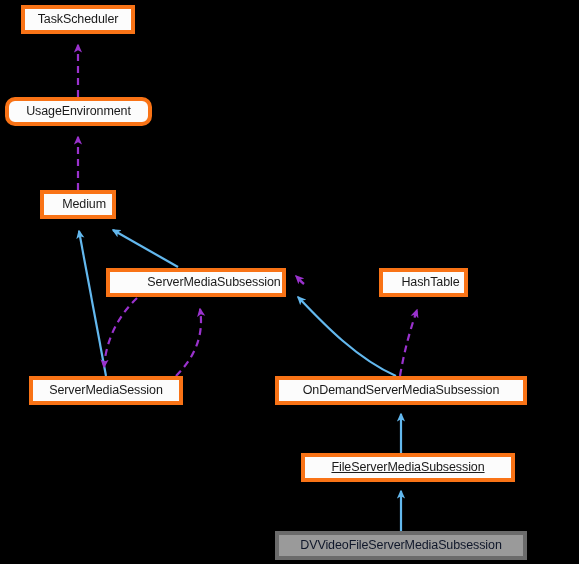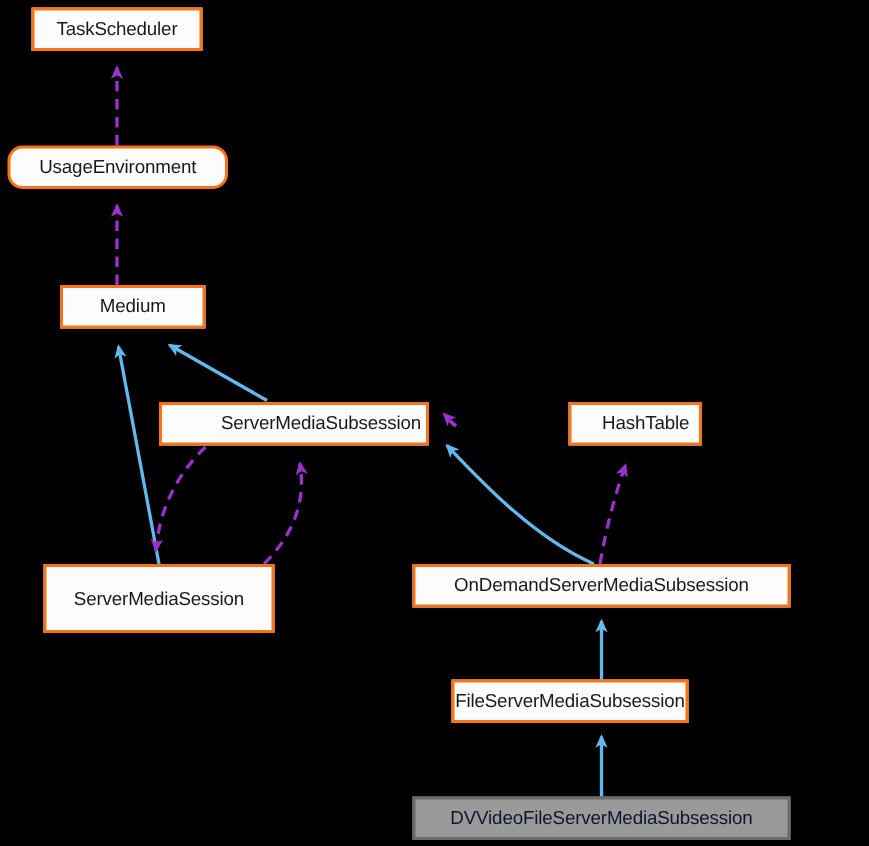--- a/index.html
+++ b/index.html
@@ -19,21 +19,21 @@
     position: absolute;
     left: 0;
     top: 0;
     width: 579px;
     height: 564px;
     pointer-events: none;
   }
   .node {
     position: absolute;
     box-sizing: border-box;
-    border: 2px solid #f97316;
+    border: 4px solid #f97316;
     background: #fcfcfc;
     color: #1a1a1a;
     font-size: 12.5px;
     line-height: 1;
     display: flex;
     align-items: center;
     justify-content: center;
     white-space: nowrap;
     letter-spacing: -0.1px;
   }
@@ -86,41 +86,41 @@
   </svg>
 
   <div class="node" style="left:21px;  top:5px;   width:114px; height:29px;">
     <span class="node-label">TaskScheduler</span>
   </div>
 
   <div class="node" style="left:5px;   top:97px;  width:147px; height:29px;border-radius:10px;">
     <span class="node-label">UsageEnvironment</span>
   </div>
 
-  <div class="node" style="left:40px;  top:190px; width:97px;  height:29px;">
+  <div class="node" style="left:40px;  top:190px; width:76px;  height:29px;justify-content:flex-end;">
     <span class="node-label">Medium</span>
   </div>
 
   <div class="node" style="left:106px; top:268px; width:180px; height:29px;padding-left:36px;">
     <span class="node-label">ServerMediaSubsession</span>
   </div>
 
   <div class="node" style="left:379px; top:268px; width:89px;  height:29px;padding-left:14px;">
     <span class="node-label">HashTable</span>
   </div>
 
-  <div class="node" style="left:29px;  top:376px; width:154px; height:46px;">
+  <div class="node" style="left:29px;  top:376px; width:154px; height:29px;">
     <span class="node-label">ServerMediaSession</span>
   </div>
 
   <div class="node" style="left:275px; top:376px; width:252px; height:29px;">
     <span class="node-label">OnDemandServerMediaSubsession</span>
   </div>
 
-  <div class="node" style="left:301px; top:453px; width:158px; height:29px;">
+  <div class="node" style="left:301px; top:453px; width:214px; height:29px;text-decoration:underline;">
     <span class="node-label">FileServerMediaSubsession</span>
   </div>
 
   <div class="node highlight" style="left:275px; top:531px; width:252px; height:29px;">
     <span class="node-label">DVVideoFileServerMediaSubsession</span>
   </div>
 
 </div>
 
 </body></html>

